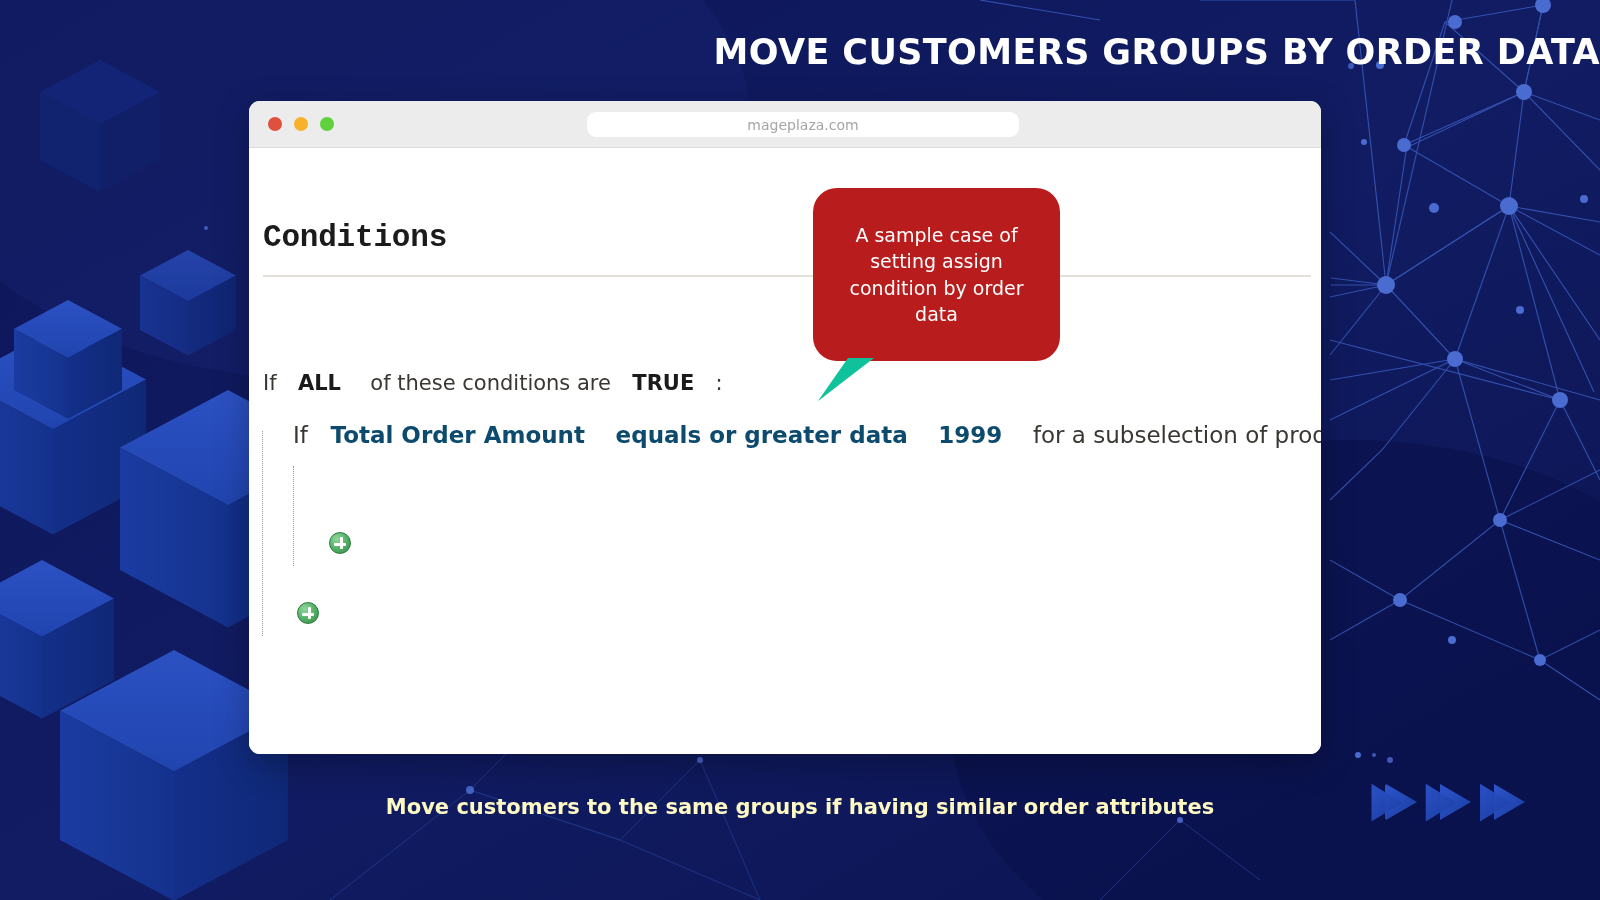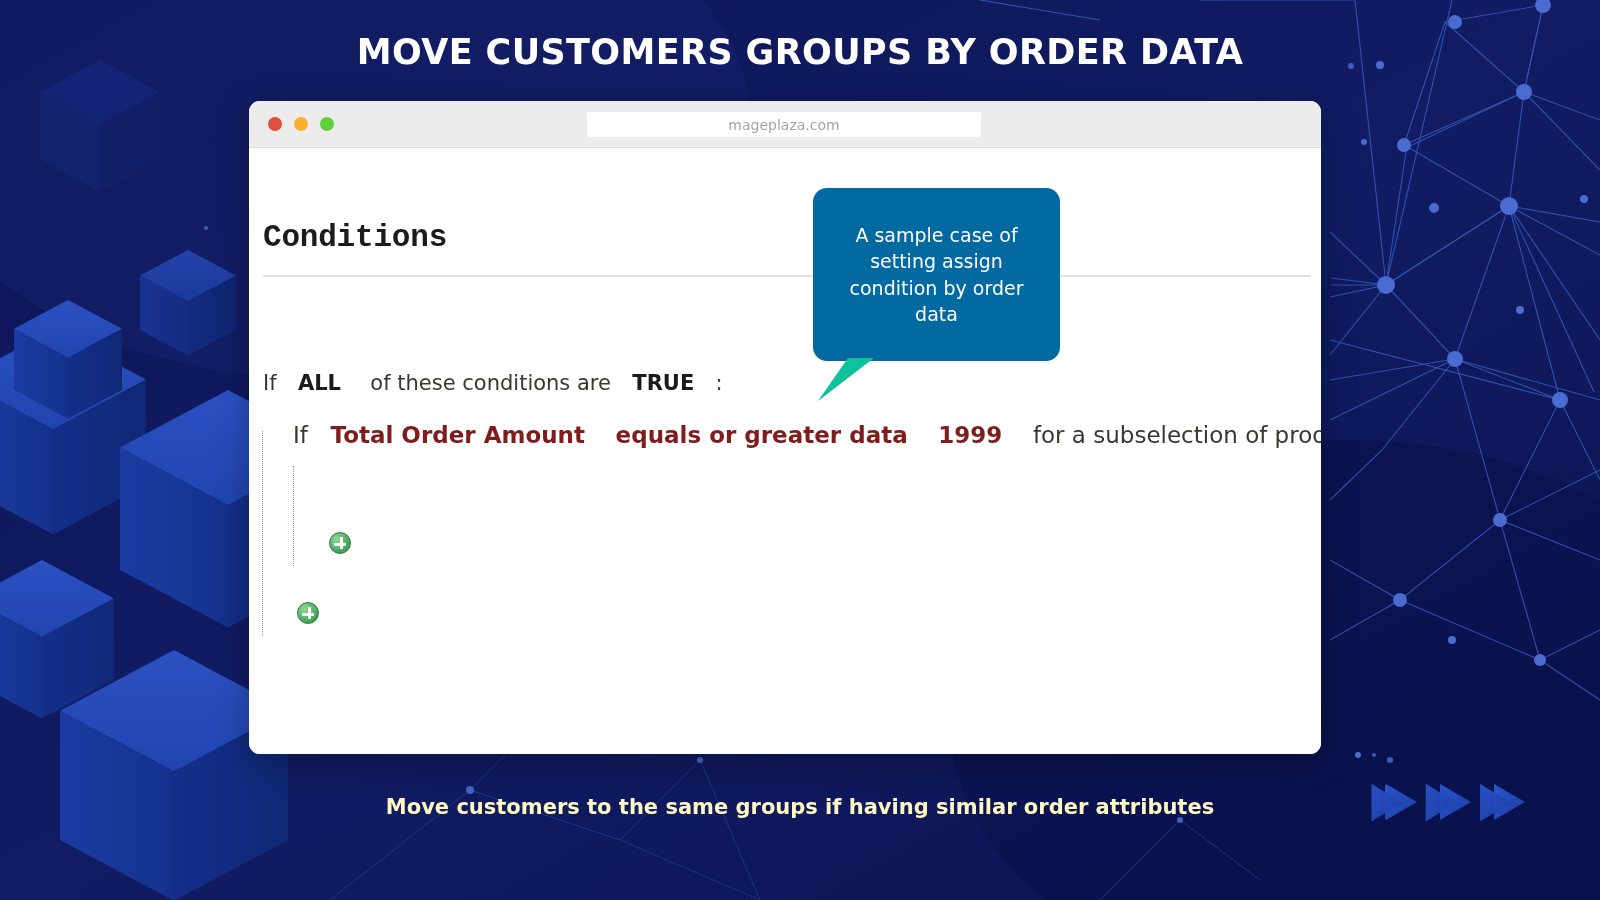--- a/index.html
+++ b/index.html
@@ -14,21 +14,21 @@
     background:#101a5e;
     overflow:hidden;
   }
   
   #bg-art { position:absolute; inset:0; width:1600px; height:900px; }
 
   
   .banner-title {
     position:absolute;
     top:32px; left:0; width:1600px;
-    text-align:center;
+    text-align:right;
     color:#ffffff;
     font-size:35px;
     font-weight:bold;
     letter-spacing:.4px;
     font-family:"DejaVu Sans", sans-serif;
     z-index:6;
   }
   .banner-caption {
     position:absolute;
     top:795px; left:0; width:1600px;
@@ -58,23 +58,23 @@
     border-bottom:1px solid #dcdcdc;
   }
   .lights { position:absolute; left:19px; top:16px; display:flex; gap:12px; }
   .light { width:14px; height:14px; border-radius:50%; }
   .light.red    { background:#e0503f; }
   .light.amber  { background:#f7b12b; }
   .light.green  { background:#5fd13c; }
   #urlbar {
     position:absolute;
     left:338px; top:11px;
-    width:394px; height:25px;
+    width:432px; height:25px;
     background:#ffffff;
-    border-radius:3px;
+    border-radius:9px;
     display:flex; align-items:center; justify-content:center;
   }
   #urlbar span {
     color:#a5a5a5;
     font-size:14px;
     font-family:"DejaVu Sans", sans-serif;
   }
 
   
   #viewport {
@@ -108,21 +108,21 @@
   }
   .cond-root b { color:#1b1b1b; font-weight:bold; }
   .cond-row {
     position:absolute;
     left:44px; top:274px;
     font-size:23px;
     color:#3a3632;
     white-space:nowrap;
     font-family:"DejaVu Sans", sans-serif;
   }
-  .cond-row b { color:#7f1d1d; font-weight:bold; }
+  .cond-row b { color:#0c4a6e; font-weight:bold; }
   .sp { display:inline-block; width:8px; }
 
   
   .dotline {
     position:absolute;
     border-left:1px dotted #9a9a9a;
   }
   #dot-outer { left:13px; top:283px; height:205px; }
   #dot-inner { left:44px; top:318px; height:100px; }
 
@@ -144,22 +144,22 @@
   .plus-btn::before { left:4px; top:9.5px; width:12px; height:3px; }
   .plus-btn::after  { left:9.5px; top:4px; width:3px; height:12px; }
   #plus-inner { left:80px; top:384px; }
   #plus-outer { left:48px; top:454px; }
 
   
   #callout {
     position:absolute;
     left:813px; top:188px;
     width:247px; height:173px;
-    background:#0369a1;
-    border-radius:14px;
+    background:#b91c1c;
+    border-radius:24px;
     z-index:7;
     display:flex;
     align-items:center;
     justify-content:center;
   }
   #callout-text {
     color:#ffffff;
     font-size:19px;
     line-height:1.38;
     text-align:center;

